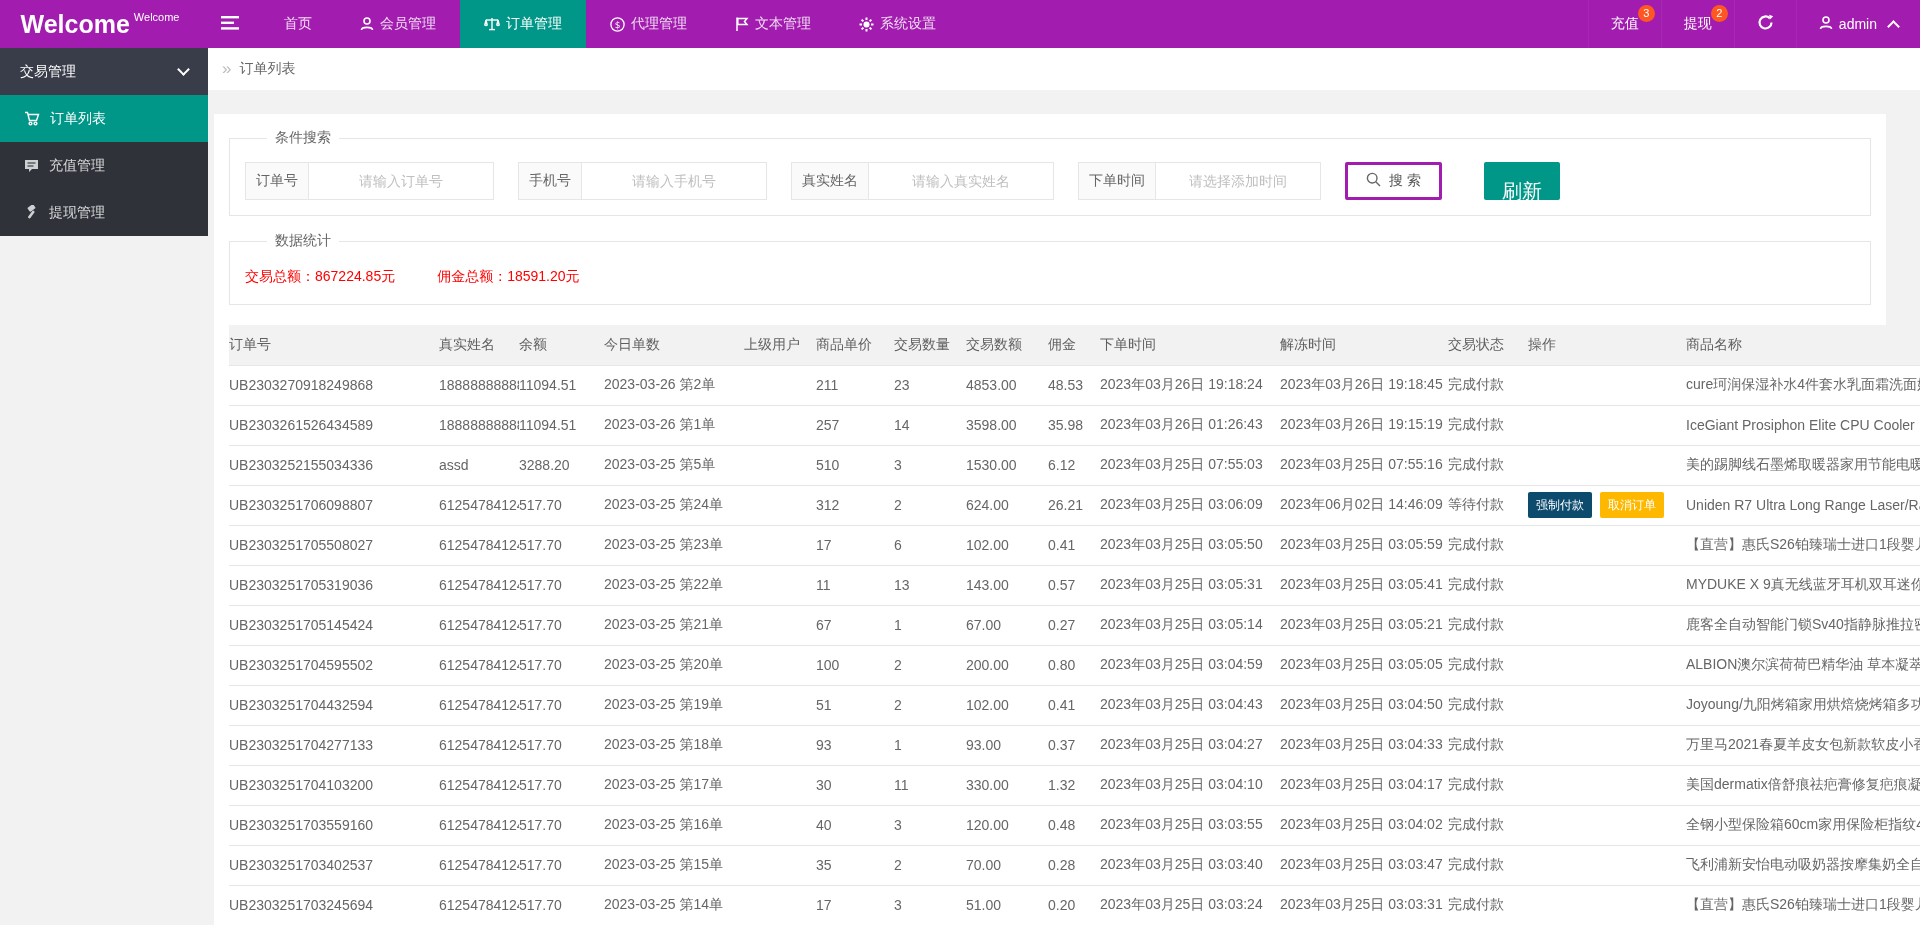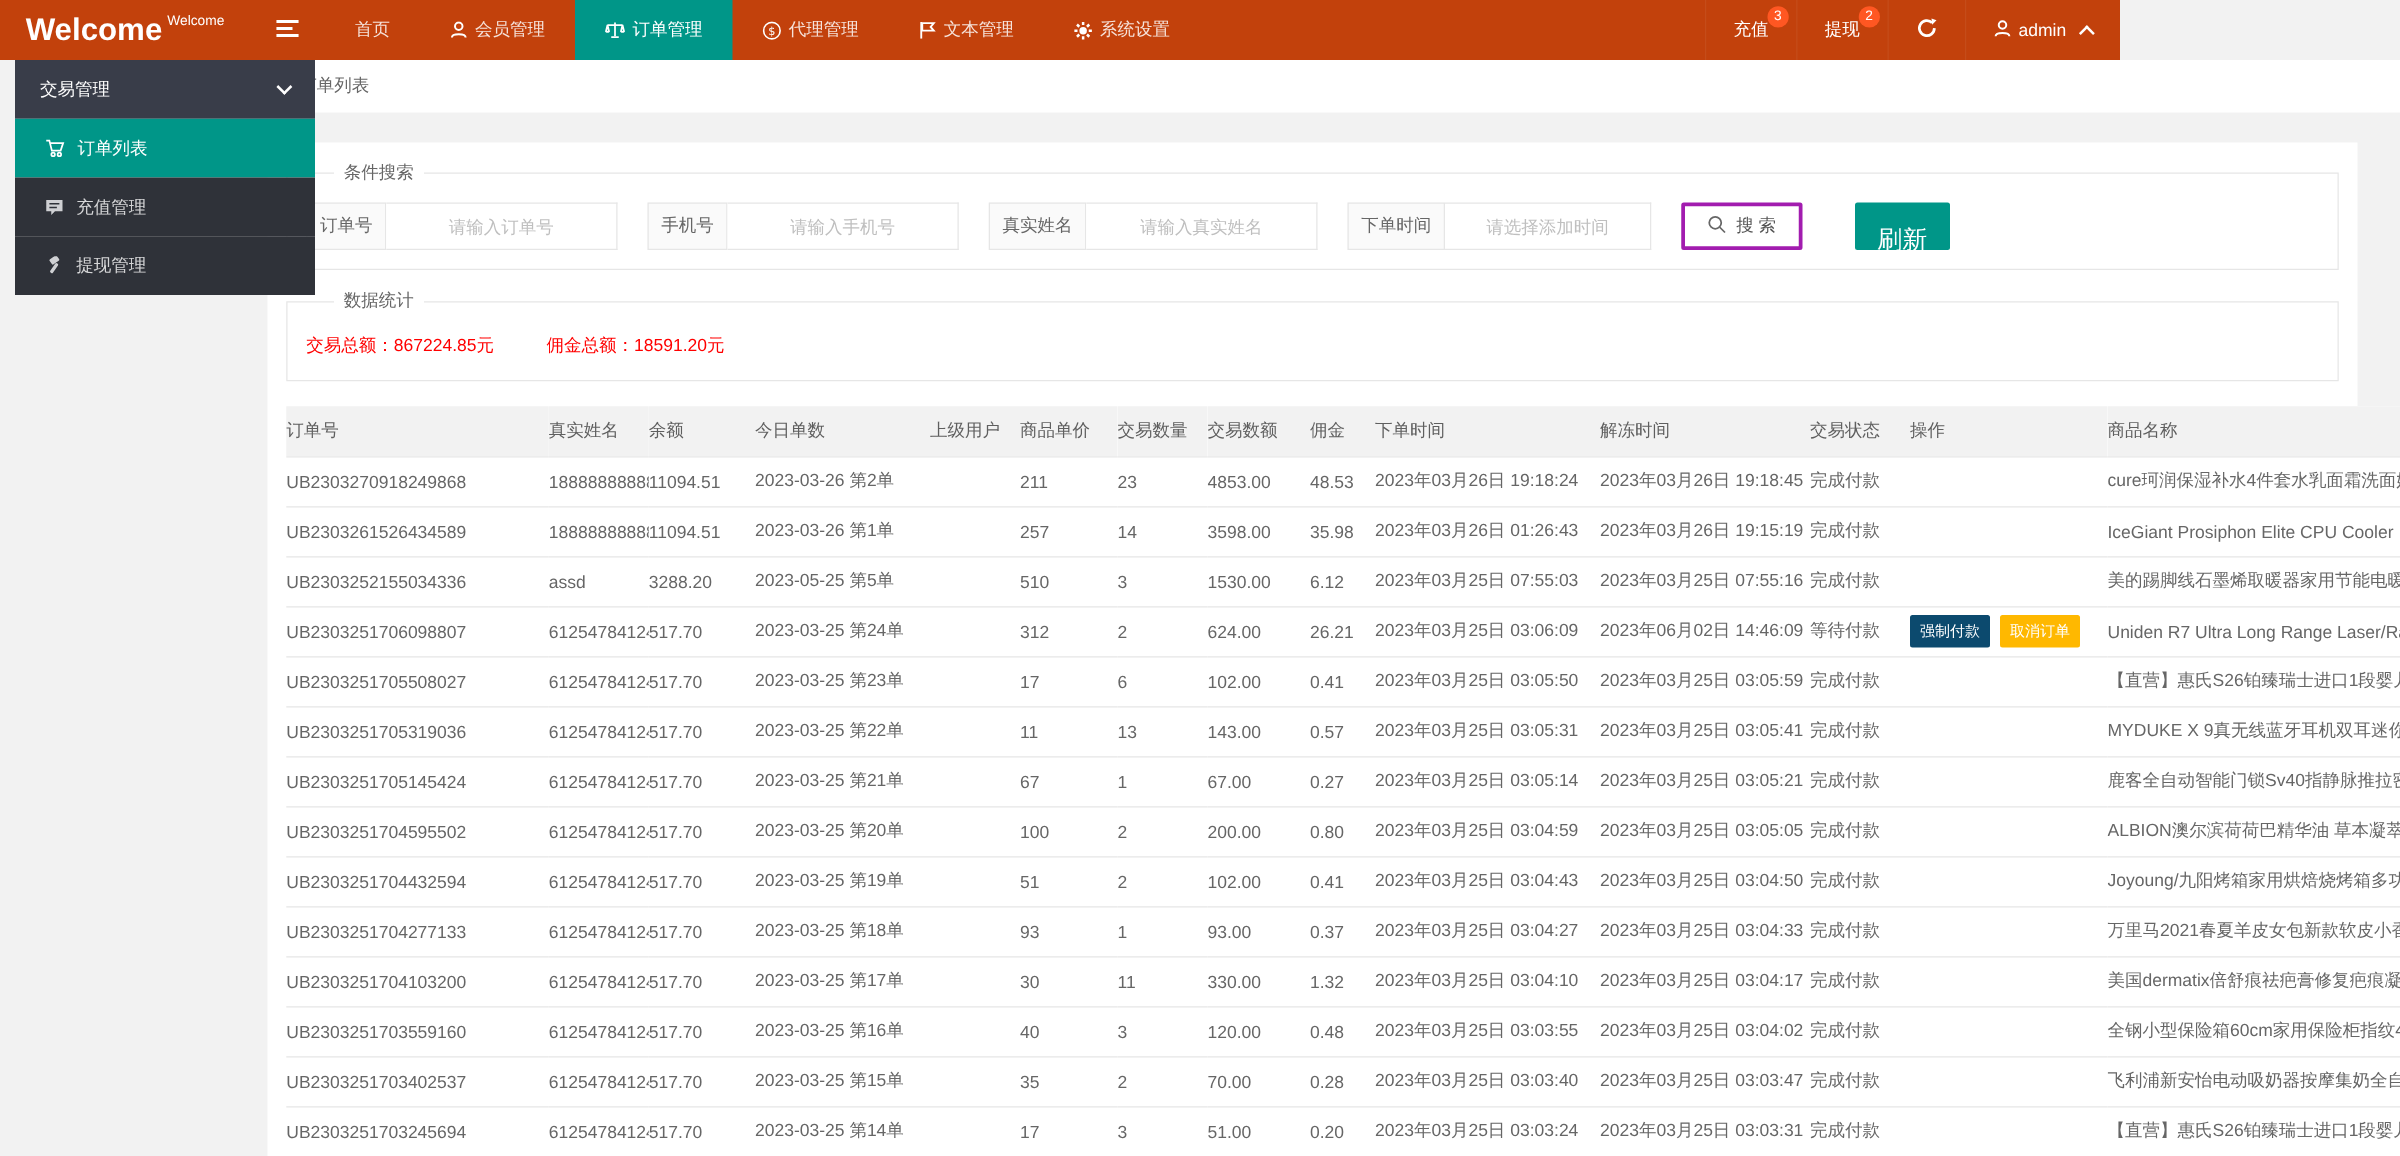--- a/index.html
+++ b/index.html
@@ -1,35 +1,35 @@
 <!DOCTYPE html>
 <html><head>
 <meta charset="utf-8">
 <style>
   * { margin:0; padding:0; box-sizing:border-box; }
   html,body { width:1920px; height:925px; overflow:hidden; }
   body { font-family:"Liberation Sans","DejaVu Sans",sans-serif; background:#f2f2f2; position:relative; font-size:14px; color:#666; }
 
   
-  .navbar { position:absolute; top:0; left:0; width:1696px; height:48px; background:#c2410c; display:flex; align-items:stretch; z-index:30; }
+  .navbar { position:absolute; top:0; left:0; width:1920px; height:48px; background:#a21caf; display:flex; align-items:stretch; z-index:30; }
   .logo { width:200px; height:48px; display:flex; align-items:center; justify-content:center; color:#fff; }
   .logo .big { font-size:25px; font-weight:bold; letter-spacing:0; }
   .logo sup { font-size:11px; margin-left:4px; position:relative; top:-7px; font-weight:normal; }
   .nav-toggle { width:60px; display:flex; align-items:center; justify-content:center; cursor:pointer; }
   .nav-items { display:flex; align-items:stretch; }
   .nav-item { display:flex; align-items:center; gap:6px; padding:0 24px; color:rgba(255,255,255,.85); cursor:pointer; }
   .nav-item.active { background:#009688; color:#fff; }
   .nav-item svg { display:block; }
   .nav-right { margin-left:auto; display:flex; align-items:stretch; }
   .nav-right .nr-item { position:relative; display:flex; align-items:center; gap:6px; padding:0 22px; color:#fff; cursor:pointer; border-left:1px solid rgba(255,255,255,.06); }
   .badge { position:absolute; top:5px; right:6px; min-width:17px; height:17px; line-height:17px; text-align:center; background:#ff5722; color:#fff; border-radius:9px; font-size:11px; padding:0 4px; }
   .chev-up { width:9px; height:9px; border-left:2px solid #fff; border-top:2px solid #fff; transform:rotate(45deg); margin-left:6px; margin-top:4px; }
 
   
-  .sidebar { position:absolute; top:48px; left:12px; width:240px; z-index:20; }
+  .sidebar { position:absolute; top:48px; left:0; width:208px; z-index:20; }
   .side-group { height:47px; background:#393d49; color:#fff; display:flex; align-items:center; padding:0 20px; cursor:pointer; }
   .side-group .chev-down { margin-left:auto; width:9px; height:9px; border-left:2px solid #fff; border-top:2px solid #fff; transform:rotate(-135deg); margin-top:-4px; }
   .side-item { height:47px; background:#2f3239; color:rgba(255,255,255,.8); display:flex; align-items:center; gap:10px; padding:0 24px; cursor:pointer; }
   .side-item.active { background:#009688; color:#fff; }
   .side-item svg { display:block; flex:none; }
 
   
   .main { position:absolute; top:48px; left:200px; right:0; bottom:0; }
   .breadcrumb { height:42px; background:#fff; display:flex; align-items:center; padding:0 22px; color:#666; }
   .bc-arrow { color:#bbb; font-size:17px; margin-right:8px; }
@@ -331,21 +331,21 @@
             <td>2023年03月26日 01:26:43</td>
             <td>2023年03月26日 19:15:19</td>
             <td>完成付款</td>
             <td></td>
             <td>IceGiant Prosiphon Elite CPU Cooler</td>
           </tr>
           <tr>
             <td>UB2303252155034336</td>
             <td>assd</td>
             <td>3288.20</td>
-            <td>2023-05-25 第5单</td>
+            <td>2023-03-25 第5单</td>
             <td></td>
             <td>510</td>
             <td>3</td>
             <td>1530.00</td>
             <td>6.12</td>
             <td>2023年03月25日 07:55:03</td>
             <td>2023年03月25日 07:55:16</td>
             <td>完成付款</td>
             <td></td>
             <td>美的踢脚线石墨烯取暖器家用节能电暖器暖</td>

